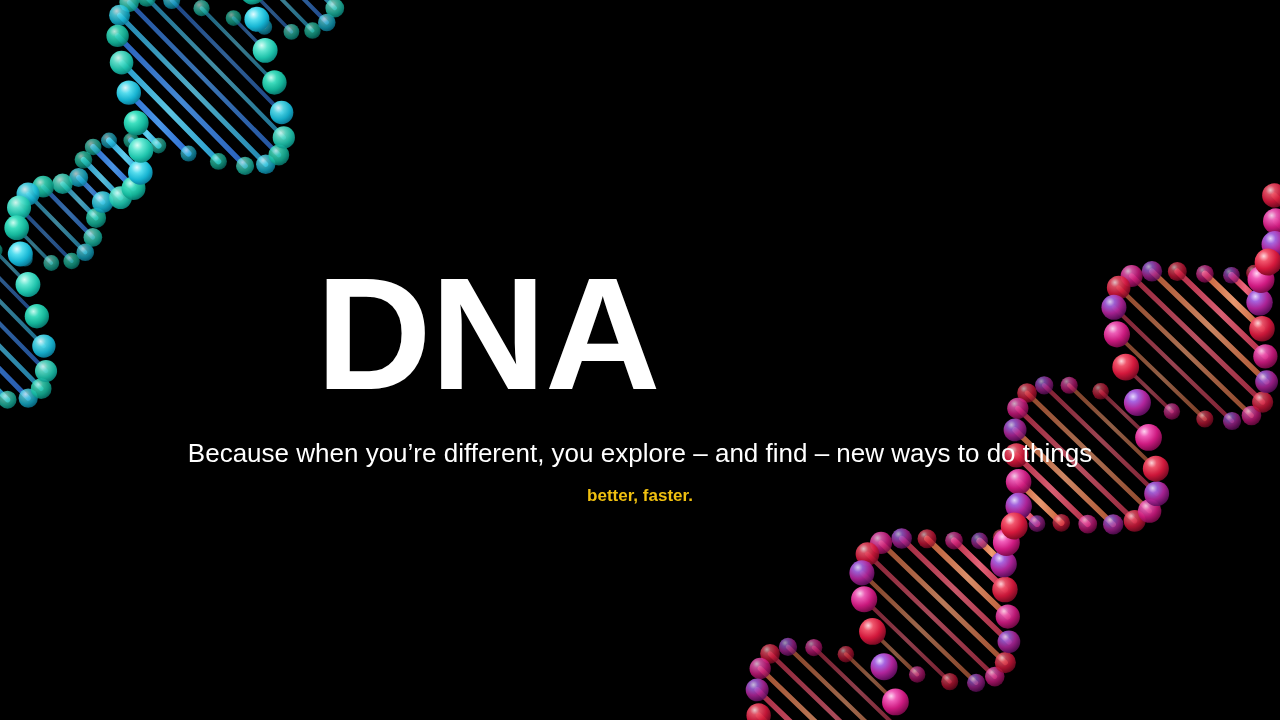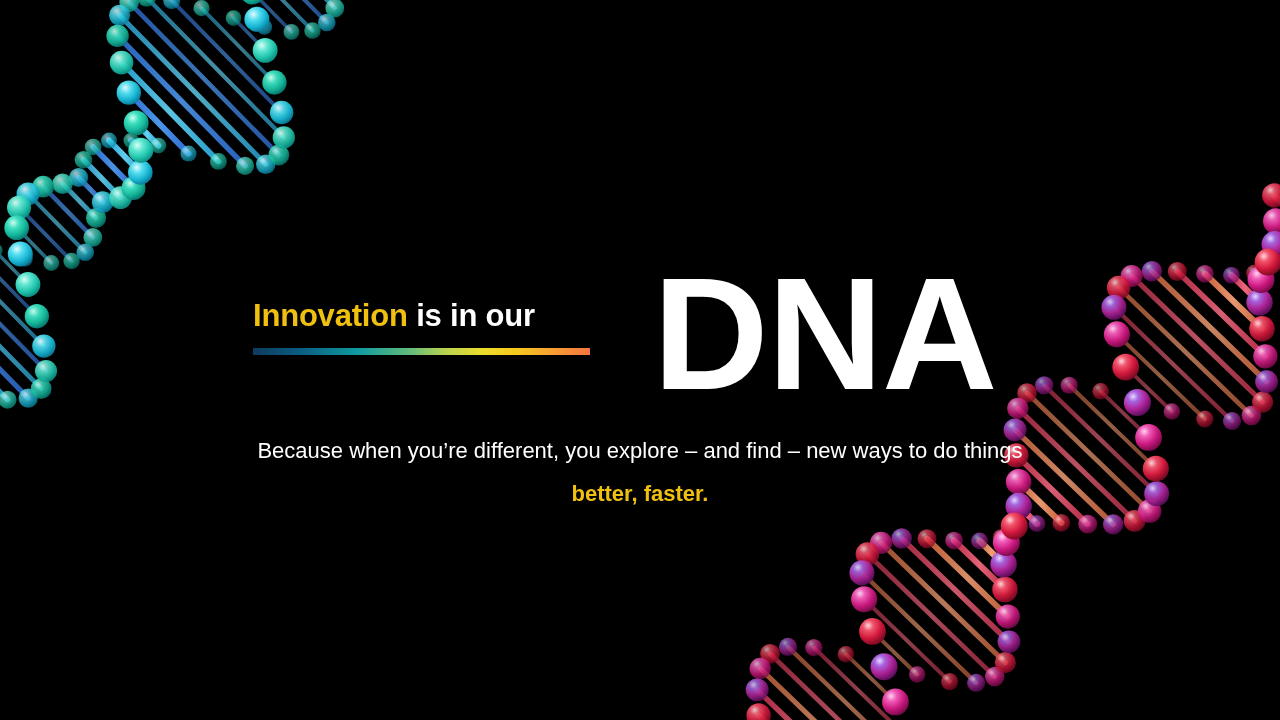--- a/index.html
+++ b/index.html
@@ -99,29 +99,29 @@
 
   #subtitle-block {
     position: absolute;
     left: 0;
     top: 437px;
     width: 1280px;
     text-align: center;
   }
   #subtitle-line {
     color: #FFFFFF;
-    font-size: 22px;
+    font-size: 26px;
     font-weight: normal;
     line-height: 1.3;
     white-space: nowrap;
   }
   #tagline-line {
     margin-top: 14px;
     color: #F0C010;
-    font-size: 22px;
+    font-size: 17px;
     font-weight: bold;
     line-height: 1.3;
     white-space: nowrap;
   }
 </style>
 </head>
 <body>
 
 <div id="slide">
 
@@ -471,26 +471,20 @@
           <circle cx="208.24" cy="289.93" r="13.47" fill="url(#brSphereB)" opacity="1.00"></circle>
           <circle cx="78.04" cy="430.78" r="13.50" fill="url(#brSphereC)" opacity="1.00"></circle>
           <circle cx="331.40" cy="166.49" r="13.50" fill="url(#brSphereC)" opacity="1.00"></circle>
         </g>
     </svg>
   </div>
 
   <div id="headline-block">
     <div id="headline-row">
 
-      <div id="eyebrow-wrap">
-        <div id="eyebrow-line">
-          <span class="word-innovation">Innovation</span><span class="word-isinour"> is in our</span>
-        </div>
-        <div id="accent-bar"></div>
-      </div>
 
       <div id="dna-word">DNA</div>
     </div>
   </div>
 
   <div id="subtitle-block">
     <div id="subtitle-line">Because when you’re different, you explore – and find – new ways to do things</div>
     <div id="tagline-line">better, faster.</div>
   </div>
 

